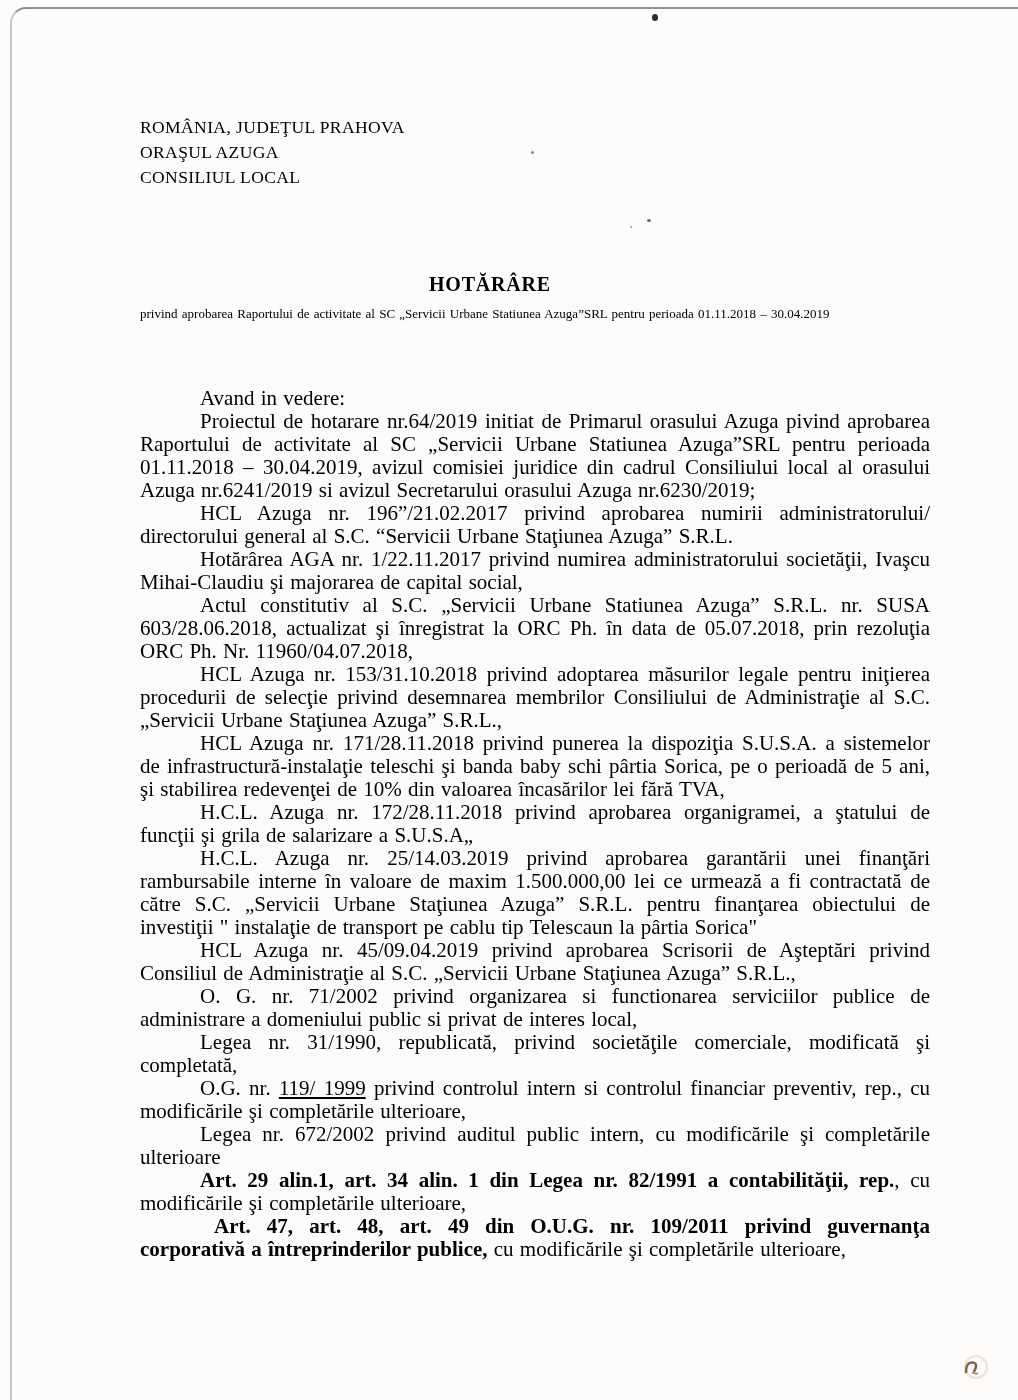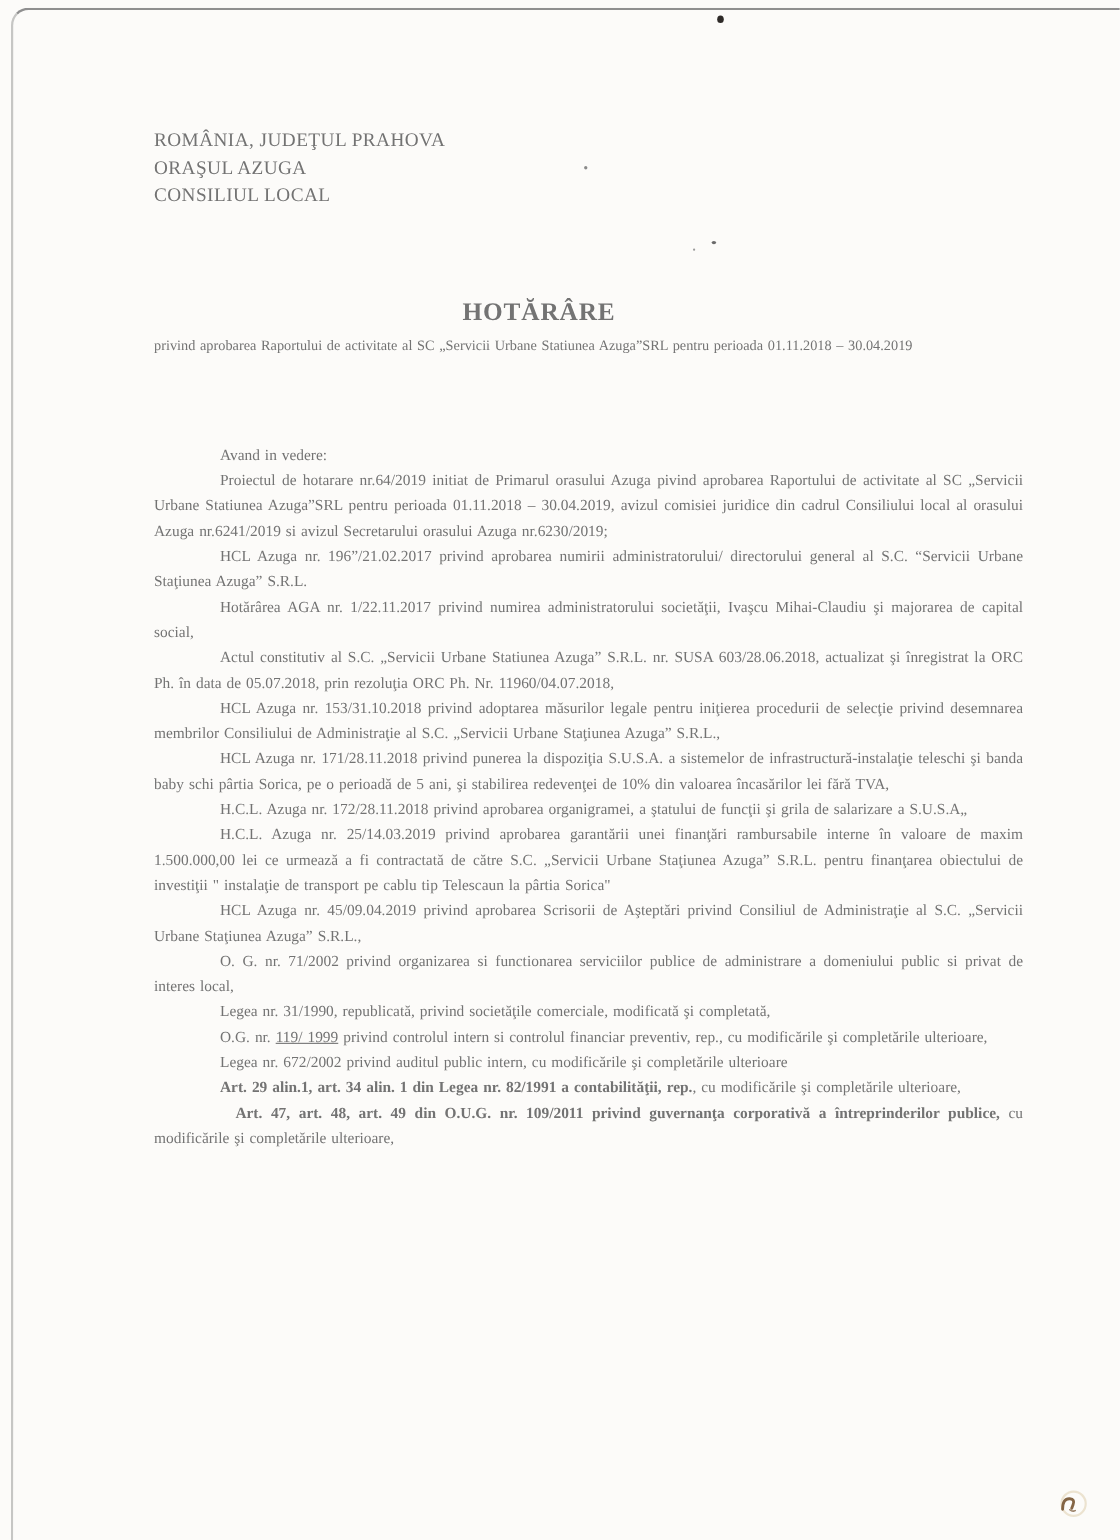--- a/index.html
+++ b/index.html
@@ -7,21 +7,21 @@
     padding: 0;
     background: #ffffff;
   }
   .page {
     position: relative;
     width: 1018px;
     height: 1400px;
     background: #fcfbf9;
     overflow: hidden;
     font-family: "Liberation Serif", "DejaVu Serif", serif;
-    color: #737373;
+    color: #000000;
   }
   
   .page-edge {
     position: absolute;
     left: 10px;
     top: 7px;
     width: 1010px;
     height: 1395px;
     border-top: 2px solid #8f8f8f;
     border-left: 2px solid #c6c6c4;
@@ -38,34 +38,34 @@
     margin-top: 115px;
     font-size: 17.5px;
     line-height: 25px;
     letter-spacing: 0.4px;
   }
   .doc-title {
     margin-top: 82px;
     text-align: center;
     transform: translateX(-45px);
     font-weight: bold;
-    font-size: 23px;
+    font-size: 20px;
     letter-spacing: 0.8px;
     line-height: 24px;
   }
   .doc-subtitle {
     margin: 6px 0 0 0;
     font-size: 13px;
     line-height: 23px;
     text-align: justify;
     word-spacing: 1px;
   }
   .doc-body {
-    margin-top: 78px;
-    font-size: 14px;
+    margin-top: 62px;
+    font-size: 21px;
     line-height: 23px;
   }
   .para {
     margin: 0;
     text-indent: 60px;
     text-align: justify;
     word-spacing: 1px;
   }
   .para-deep { text-indent: 74px; }
   .bold { font-weight: bold; }

